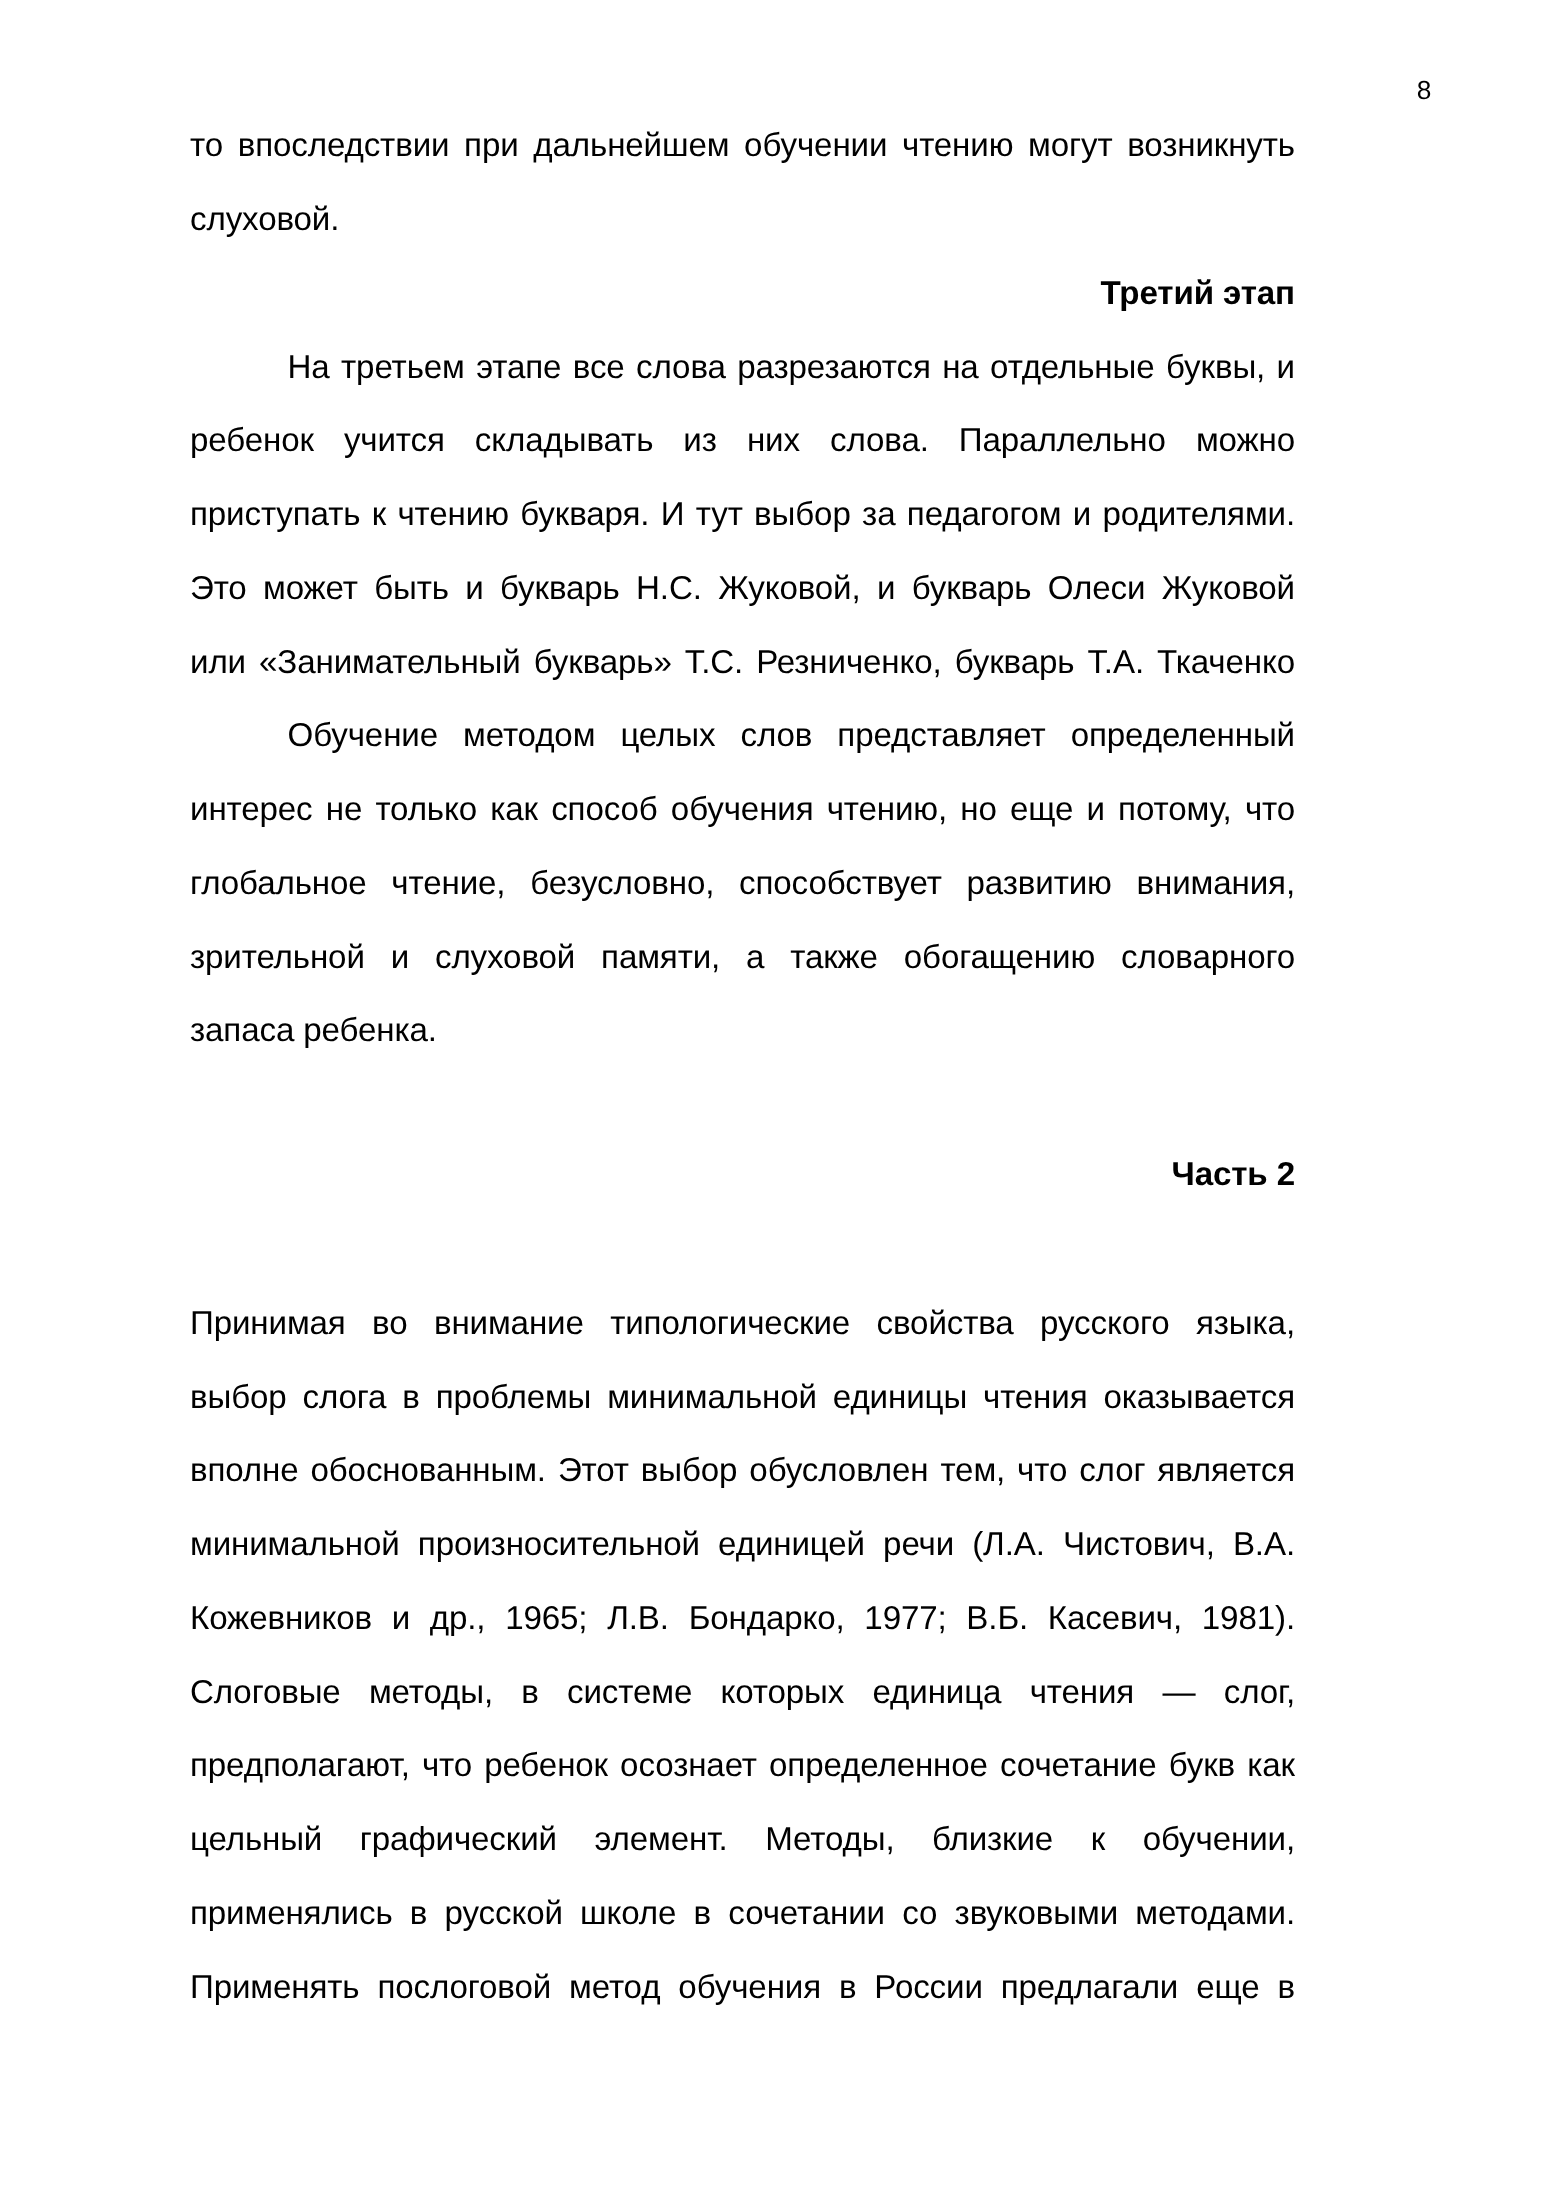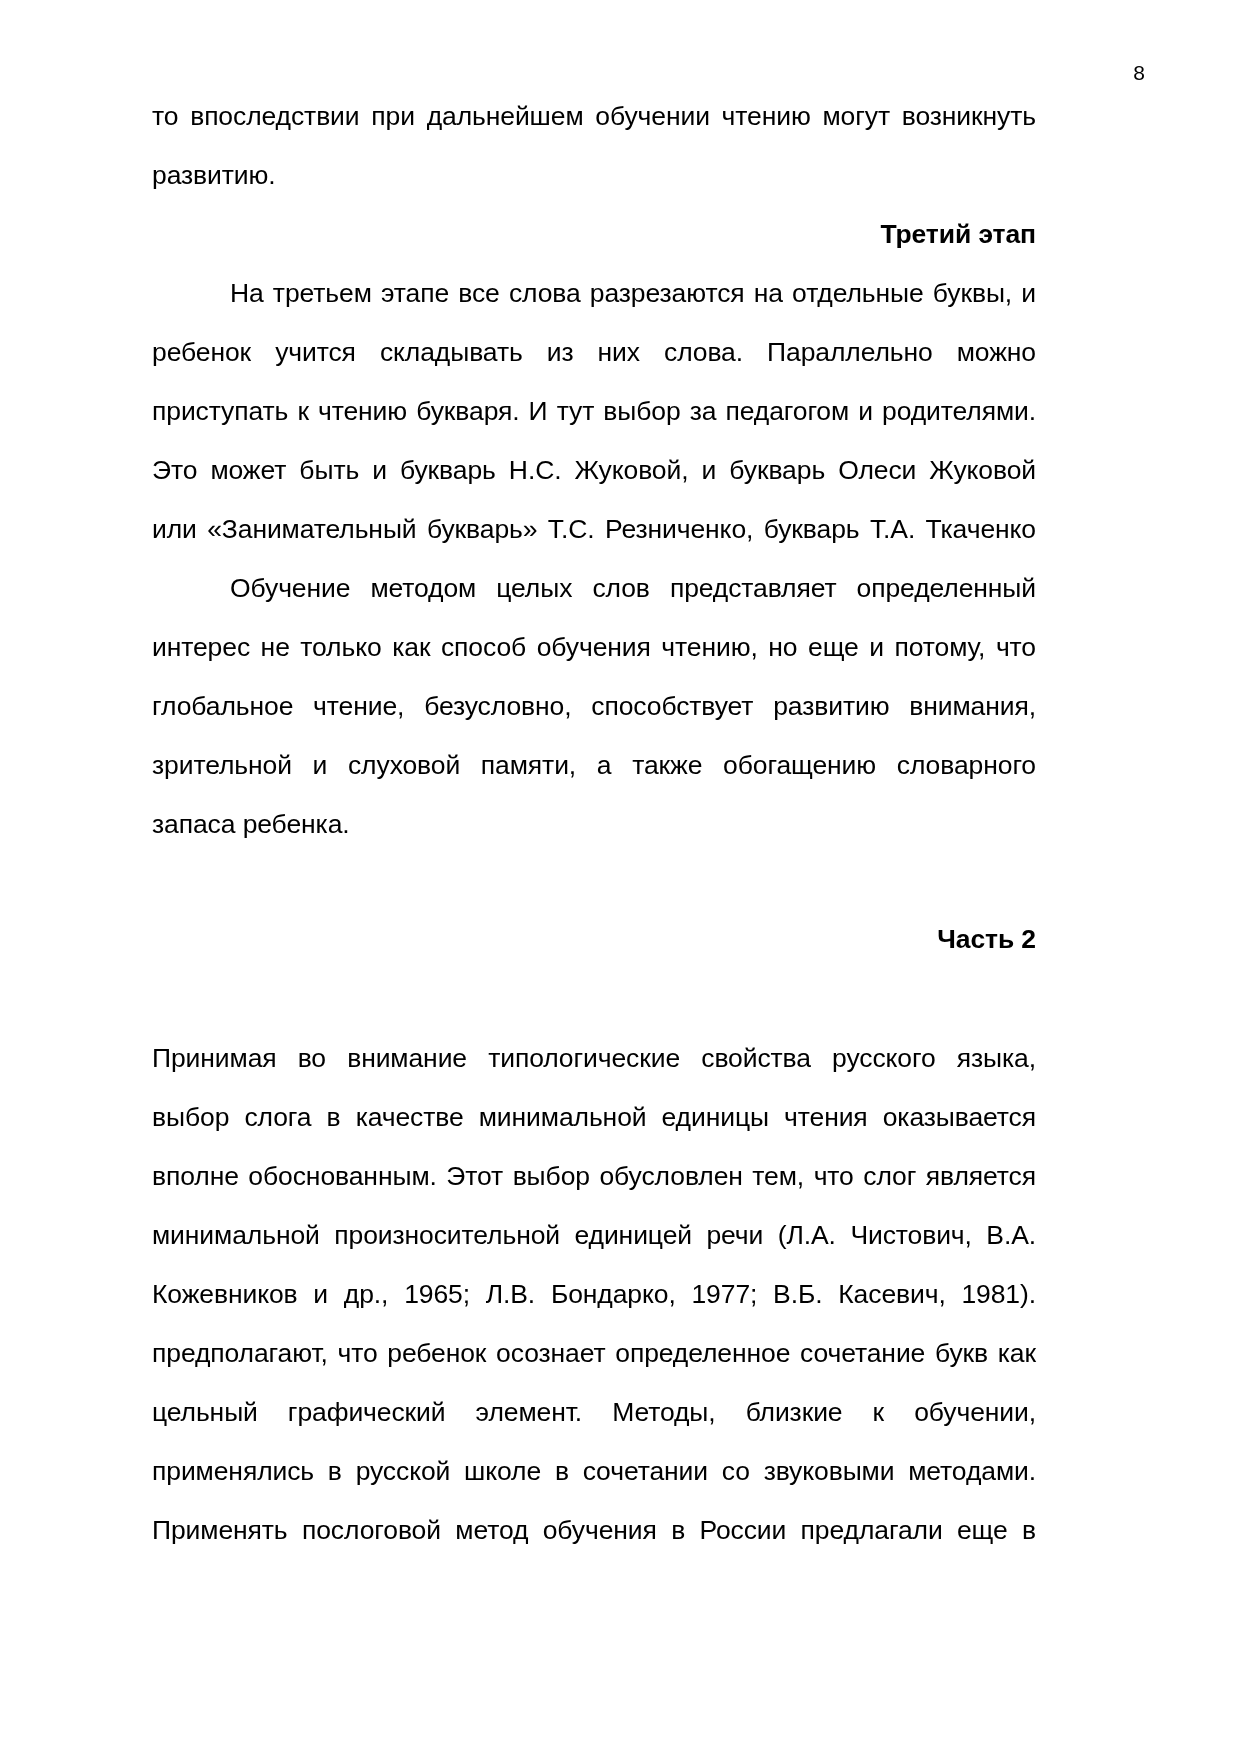--- a/index.html
+++ b/index.html
@@ -66,21 +66,21 @@
 <body>
 
 <div class="page">
 
   <div class="page-number">8</div>
 
   <div class="content">
 
     <div class="block">
       <span class="line">то впоследствии при дальнейшем обучении чтению могут возникнуть</span>
-      <span class="line last">развитию.</span>
+      <span class="line last">слуховой.</span>
     </div>
 
     <h3 class="heading">Третий этап</h3>
 
     <div class="block">
       <span class="line indent-first">На третьем этапе все слова разрезаются на отдельные буквы, и</span>
       <span class="line">ребенок учится складывать из них слова. Параллельно можно</span>
       <span class="line">приступать к чтению букваря. И тут выбор за педагогом и родителями.</span>
       <span class="line">Это может быть и букварь Н.С. Жуковой, и букварь Олеси Жуковой</span>
       <span class="line">или «Занимательный букварь» Т.С. Резниченко, букварь Т.А. Ткаченко</span>
@@ -96,24 +96,25 @@
 
     <div class="spacer-md"></div>
 
     <h3 class="heading">Часть 2</h3>
 
     <div class="spacer-lg"></div>
 
 
     <div class="block">
       <span class="line">Принимая во внимание типологические свойства русского языка,</span>
-      <span class="line">выбор слога в качестве минимальной единицы чтения оказывается</span>
+      <span class="line">выбор слога в проблемы минимальной единицы чтения оказывается</span>
       <span class="line">вполне обоснованным. Этот выбор обусловлен тем, что слог является</span>
       <span class="line">минимальной произносительной единицей речи (Л.А. Чистович, В.А.</span>
       <span class="line">Кожевников и др., 1965; Л.В. Бондарко, 1977; В.Б. Касевич, 1981).</span>
+      <span class="line">Слоговые методы, в системе которых единица чтения — слог,</span>
       <span class="line">предполагают, что ребенок осознает определенное сочетание букв как</span>
       <span class="line">цельный графический элемент. Методы, близкие к обучении,</span>
       <span class="line">применялись в русской школе в сочетании со звуковыми методами.</span>
       <span class="line">Применять послоговой метод обучения в России предлагали еще в</span>
 
     </div>
 
   </div>
 </div>
 

